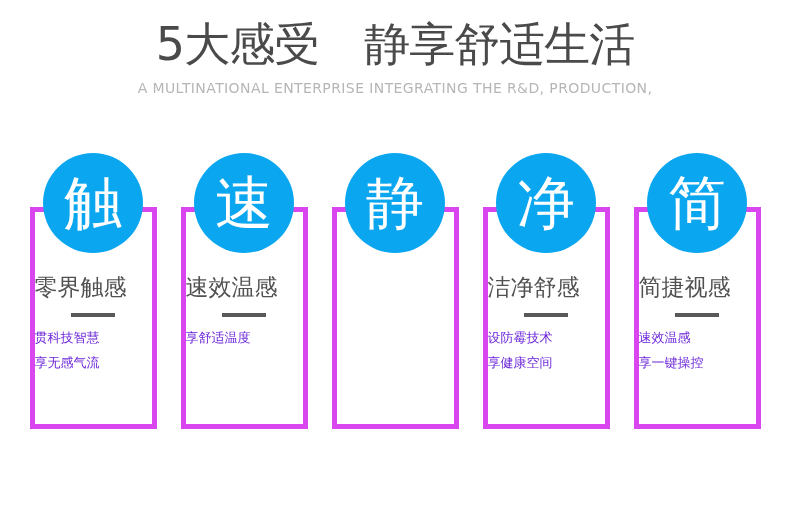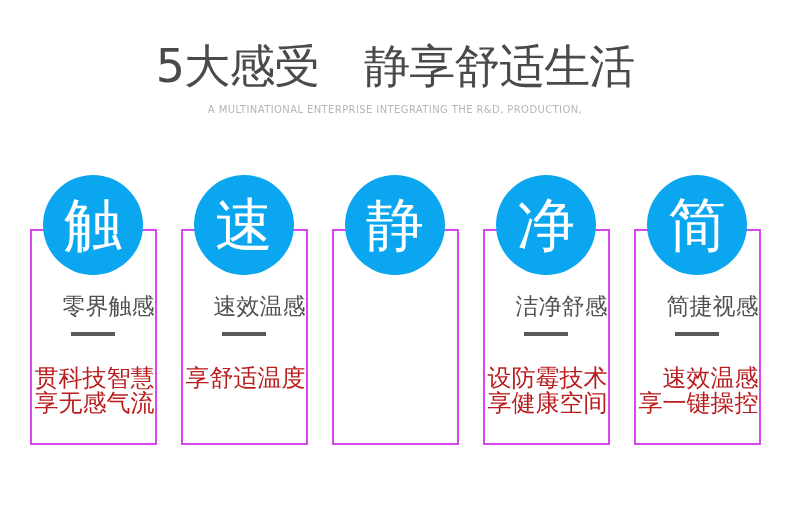--- a/index.html
+++ b/index.html
@@ -8,36 +8,36 @@
     background: #ffffff;
     font-family: "DejaVu Sans", "Liberation Sans", sans-serif;
   }
   .page {
     position: relative;
     width: 790px;
     height: 508px;
     background: #ffffff;
     overflow: hidden;
     box-sizing: border-box;
-    padding-top: 40px;
+    padding-top: 18px;
   }
   .main-title {
     margin: 0;
     text-align: center;
     font-size: 46px;
     font-weight: 400;
     line-height: 52px;
     letter-spacing: -1px;
     color: #4a4a4a;
     white-space: pre;
   }
   .subtitle {
     margin: 0;
     text-align: center;
-    font-size: 10px;
+    font-size: 14px;
     line-height: 10px;
     letter-spacing: 0.4px;
     color: #b6b6b6;
   }
   .subtitle.first { margin-top: 13px; }
   .features {
     display: flex;
     justify-content: center;
     gap: 24px;
     margin-top: 60px;
@@ -54,43 +54,43 @@
     display: flex;
     align-items: center;
     justify-content: center;
   }
   .badge-char {
     color: #ffffff;
     font-size: 58px;
     line-height: 1;
   }
   .card {
-    border: 2px solid #d946ef;
+    border: 5px solid #d946ef;
     background: #ffffff;
     height: 212px;
-    text-align: right;
+    text-align: left;
     box-sizing: content-box;
   }
   .card-title {
     margin-top: 62px;
     font-size: 23px;
     line-height: 26px;
     color: #515151;
   }
   .title-underline {
     width: 44px;
     height: 4px;
     background: #595959;
     margin: 13px auto 0;
   }
   .card-desc {
-    margin-top: 30px;
-    font-size: 24px;
+    margin-top: 8px;
+    font-size: 13px;
     line-height: 25px;
-    color: #b91c1c;
+    color: #6d28d9;
   }
 </style>
 </head>
 <body>
 
 <div class="page">
 
   <h1 class="main-title">5大感受　静享舒适生活</h1>
   <p class="subtitle first">A MULTINATIONAL ENTERPRISE INTEGRATING THE R&amp;D, PRODUCTION,</p>
 

